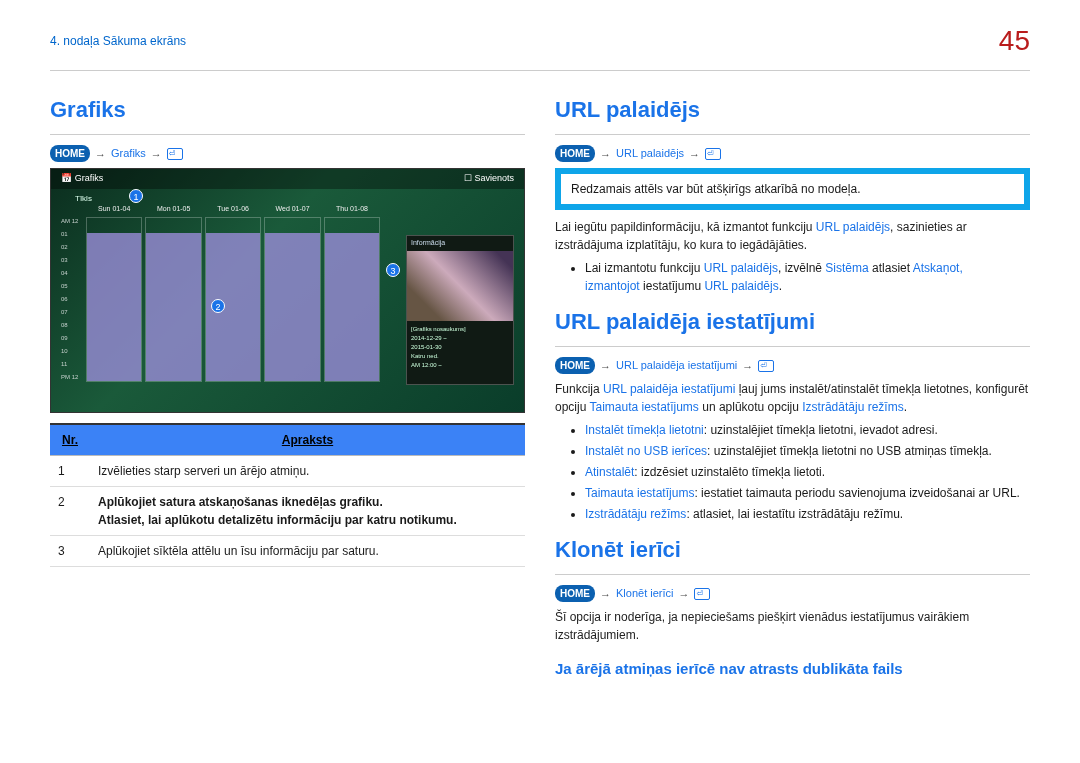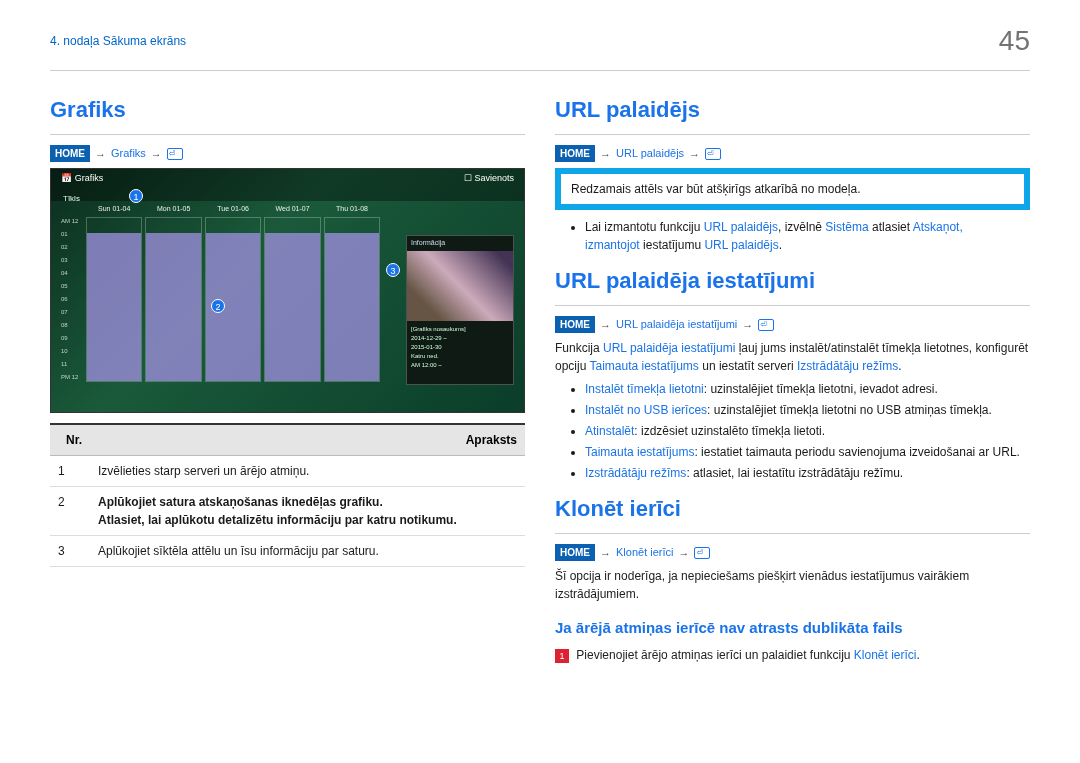--- a/index.html
+++ b/index.html
@@ -17,21 +17,21 @@
     display: flex;
     justify-content: space-between;
     align-items: center;
     padding: 20px 50px 8px 50px;
   }
   .chapter {
     color: #0066cc;
     font-size: 12px;
   }
   .page-number {
-    color: #737373;
+    color: #b91c1c;
     font-size: 28px;
     font-weight: 300;
   }
   .hr-top {
     margin: 0 50px 12px 50px;
     border: none;
     border-top: 1px solid #ccc;
   }
   .columns {
     display: flex;
@@ -64,21 +64,21 @@
     font-size: 11px;
     display: flex;
     align-items: center;
     gap: 5px;
     flex-wrap: wrap;
   }
   .home-pill {
     background: #0b60b0;
     color: #fff;
     padding: 1px 5px;
-    border-radius: 0;
+    border-radius: 8px;
     font-size: 10px;
     font-weight: bold;
   }
   .bc-link { color: #1a73e8; }
   .arrow { color: #444; }
   .enter-icon {
     display: inline-block;
     width: 16px;
     height: 12px;
     border: 1.5px solid #1a73e8;
@@ -107,21 +107,21 @@
     height: 245px;
     background: linear-gradient(135deg, #0b2d1e 0%, #1a5a3a 40%, #0a3d2a 100%);
     border: 1px solid #333;
     position: relative;
     margin-bottom: 10px;
     overflow: hidden;
   }
   .ss-top {
     position: absolute;
     top: 0; left: 0; right: 0;
-    height: 32px;
+    height: 20px;
     background: rgba(0,0,0,0.35);
     color: #fff;
     font-size: 9px;
     padding: 3px 10px;
     display: flex;
     justify-content: space-between;
   }
   .ss-grid {
     position: absolute;
     left: 35px;
@@ -195,26 +195,27 @@
     line-height: 14px;
     text-align: center;
     border: 1px solid #fff;
   }
   table.desc {
     width: 100%;
     border-collapse: collapse;
     font-size: 12px;
   }
   table.desc th {
-    background: #e5e5e5;
+    background: #3b82f6;
     color: #000;
-    text-align: right;
+    text-align: center;
     padding: 6px 8px;
     border-bottom: 1px solid #bbb;
     border-top: 2px solid #333;
+    text-decoration: underline;
   }
   table.desc td {
     padding: 6px 8px;
     border-bottom: 1px solid #ddd;
     vertical-align: top;
   }
   table.desc td:first-child { width: 40px; }
   .num-step {
     display: inline-block;
     width: 14px; height: 14px;
@@ -243,21 +244,21 @@
       <span class="bc-link">Grafiks</span>
       <span class="arrow">→</span>
       <span class="enter-icon"></span>
     </div>
 
     <div class="screenshot">
       <div class="ss-top">
         <span>📅 <span>Grafiks</span></span>
         <span>☐ <span>Savienots</span></span>
       </div>
-      <div style="position:absolute;left:12px;top:24px;color:#dfe;font-size:8px;">Tīkls</div>
+      <div style="position:absolute;left:24px;top:24px;color:#dfe;font-size:8px;">Tīkls</div>
       <div class="ss-yaxis">
         <span>AM 12</span>
           <span>01</span>
           <span>02</span>
           <span>03</span>
           <span>04</span>
           <span>05</span>
           <span>06</span>
           <span>07</span>
           <span>08</span>
@@ -334,55 +335,54 @@
     <h2>URL palaidējs</h2>
     <hr class="rule">
     <div class="breadcrumb">
       <span class="home-pill">HOME</span>
       <span class="arrow">→</span>
       <span class="bc-link">URL palaidējs</span>
       <span class="arrow">→</span>
       <span class="enter-icon"></span>
     </div>
     <div class="note-box">Redzamais attēls var būt atšķirīgs atkarībā no modeļa.</div>
+    <p class="body">
+      <span>Lai iegūtu papildinformāciju, kā izmantot funkciju </span><span class="link">URL palaidējs</span><span>, sazinieties ar izstrādājuma izplatītāju, ko kura to iegādājāties.</span>
+    </p>
     <ul class="bullets">
       <li>
         <span>Lai izmantotu funkciju </span><span class="link">URL palaidējs</span><span>, izvēlnē </span><span class="link">Sistēma</span><span> atlasiet </span><span class="link">Atskaņot, izmantojot</span><span> iestatījumu </span><span class="link">URL palaidējs</span><span>.</span>
       </li>
     </ul>
 
     <h2>URL palaidēja iestatījumi</h2>
     <hr class="rule">
     <div class="breadcrumb">
       <span class="home-pill">HOME</span>
       <span class="arrow">→</span>
       <span class="bc-link">URL palaidēja iestatījumi</span>
       <span class="arrow">→</span>
       <span class="enter-icon"></span>
     </div>
     <p class="body">
-      <span>Funkcija </span><span class="link">URL palaidēja iestatījumi</span><span> ļauj jums instalēt/atinstalēt tīmekļa lietotnes, konfigurēt opciju </span><span class="link">Taimauta iestatījums</span><span> un iestatīt serveri </span><span class="link">Izstrādātāju režīms</span><span>.</span>
+      <span>Funkcija </span><span class="link">URL palaidēja iestatījumi</span><span> ļauj jums instalēt/atinstalēt tīmekļa lietotnes, konfigurēt opciju </span><span class="link">Taimauta iestatījums</span><span> un aplūkotu opciju </span><span class="link">Izstrādātāju režīms</span><span>.</span>
     </p>
     <ul class="bullets">
       <li><span class="link">Instalēt tīmekļa lietotni</span><span>: uzinstalējiet tīmekļa lietotni, ievadot adresi.</span></li>
       <li><span class="link">Instalēt no USB ierīces</span><span>: uzinstalējiet tīmekļa lietotni no USB atmiņas tīmekļa.</span></li>
       <li><span class="link">Atinstalēt</span><span>: izdzēsiet uzinstalēto tīmekļa lietoti.</span></li>
       <li><span class="link">Taimauta iestatījums</span><span>: iestatiet taimauta periodu savienojuma izveidošanai ar URL.</span></li>
       <li><span class="link">Izstrādātāju režīms</span><span>: atlasiet, lai iestatītu izstrādātāju režīmu.</span></li>
     </ul>
 
     <h2>Klonēt ierīci</h2>
     <hr class="rule">
     <div class="breadcrumb">
       <span class="home-pill">HOME</span>
       <span class="arrow">→</span>
       <span class="bc-link">Klonēt ierīci</span>
       <span class="arrow">→</span>
       <span class="enter-icon"></span>
     </div>
     <p class="body">Šī opcija ir noderīga, ja nepieciešams piešķirt vienādus iestatījumus vairākiem izstrādājumiem.</p>
     <h3 class="sub">Ja ārējā atmiņas ierīcē nav atrasts dublikāta fails</h3>
-    <p class="body">
-      <span class="num-step">1</span>
-      <span>Pievienojiet ārējo atmiņas ierīci un palaidiet funkciju </span><span class="link">Klonēt ierīci</span><span>.</span>
-    </p>
   </div>
 </div>
 
 </body></html>

